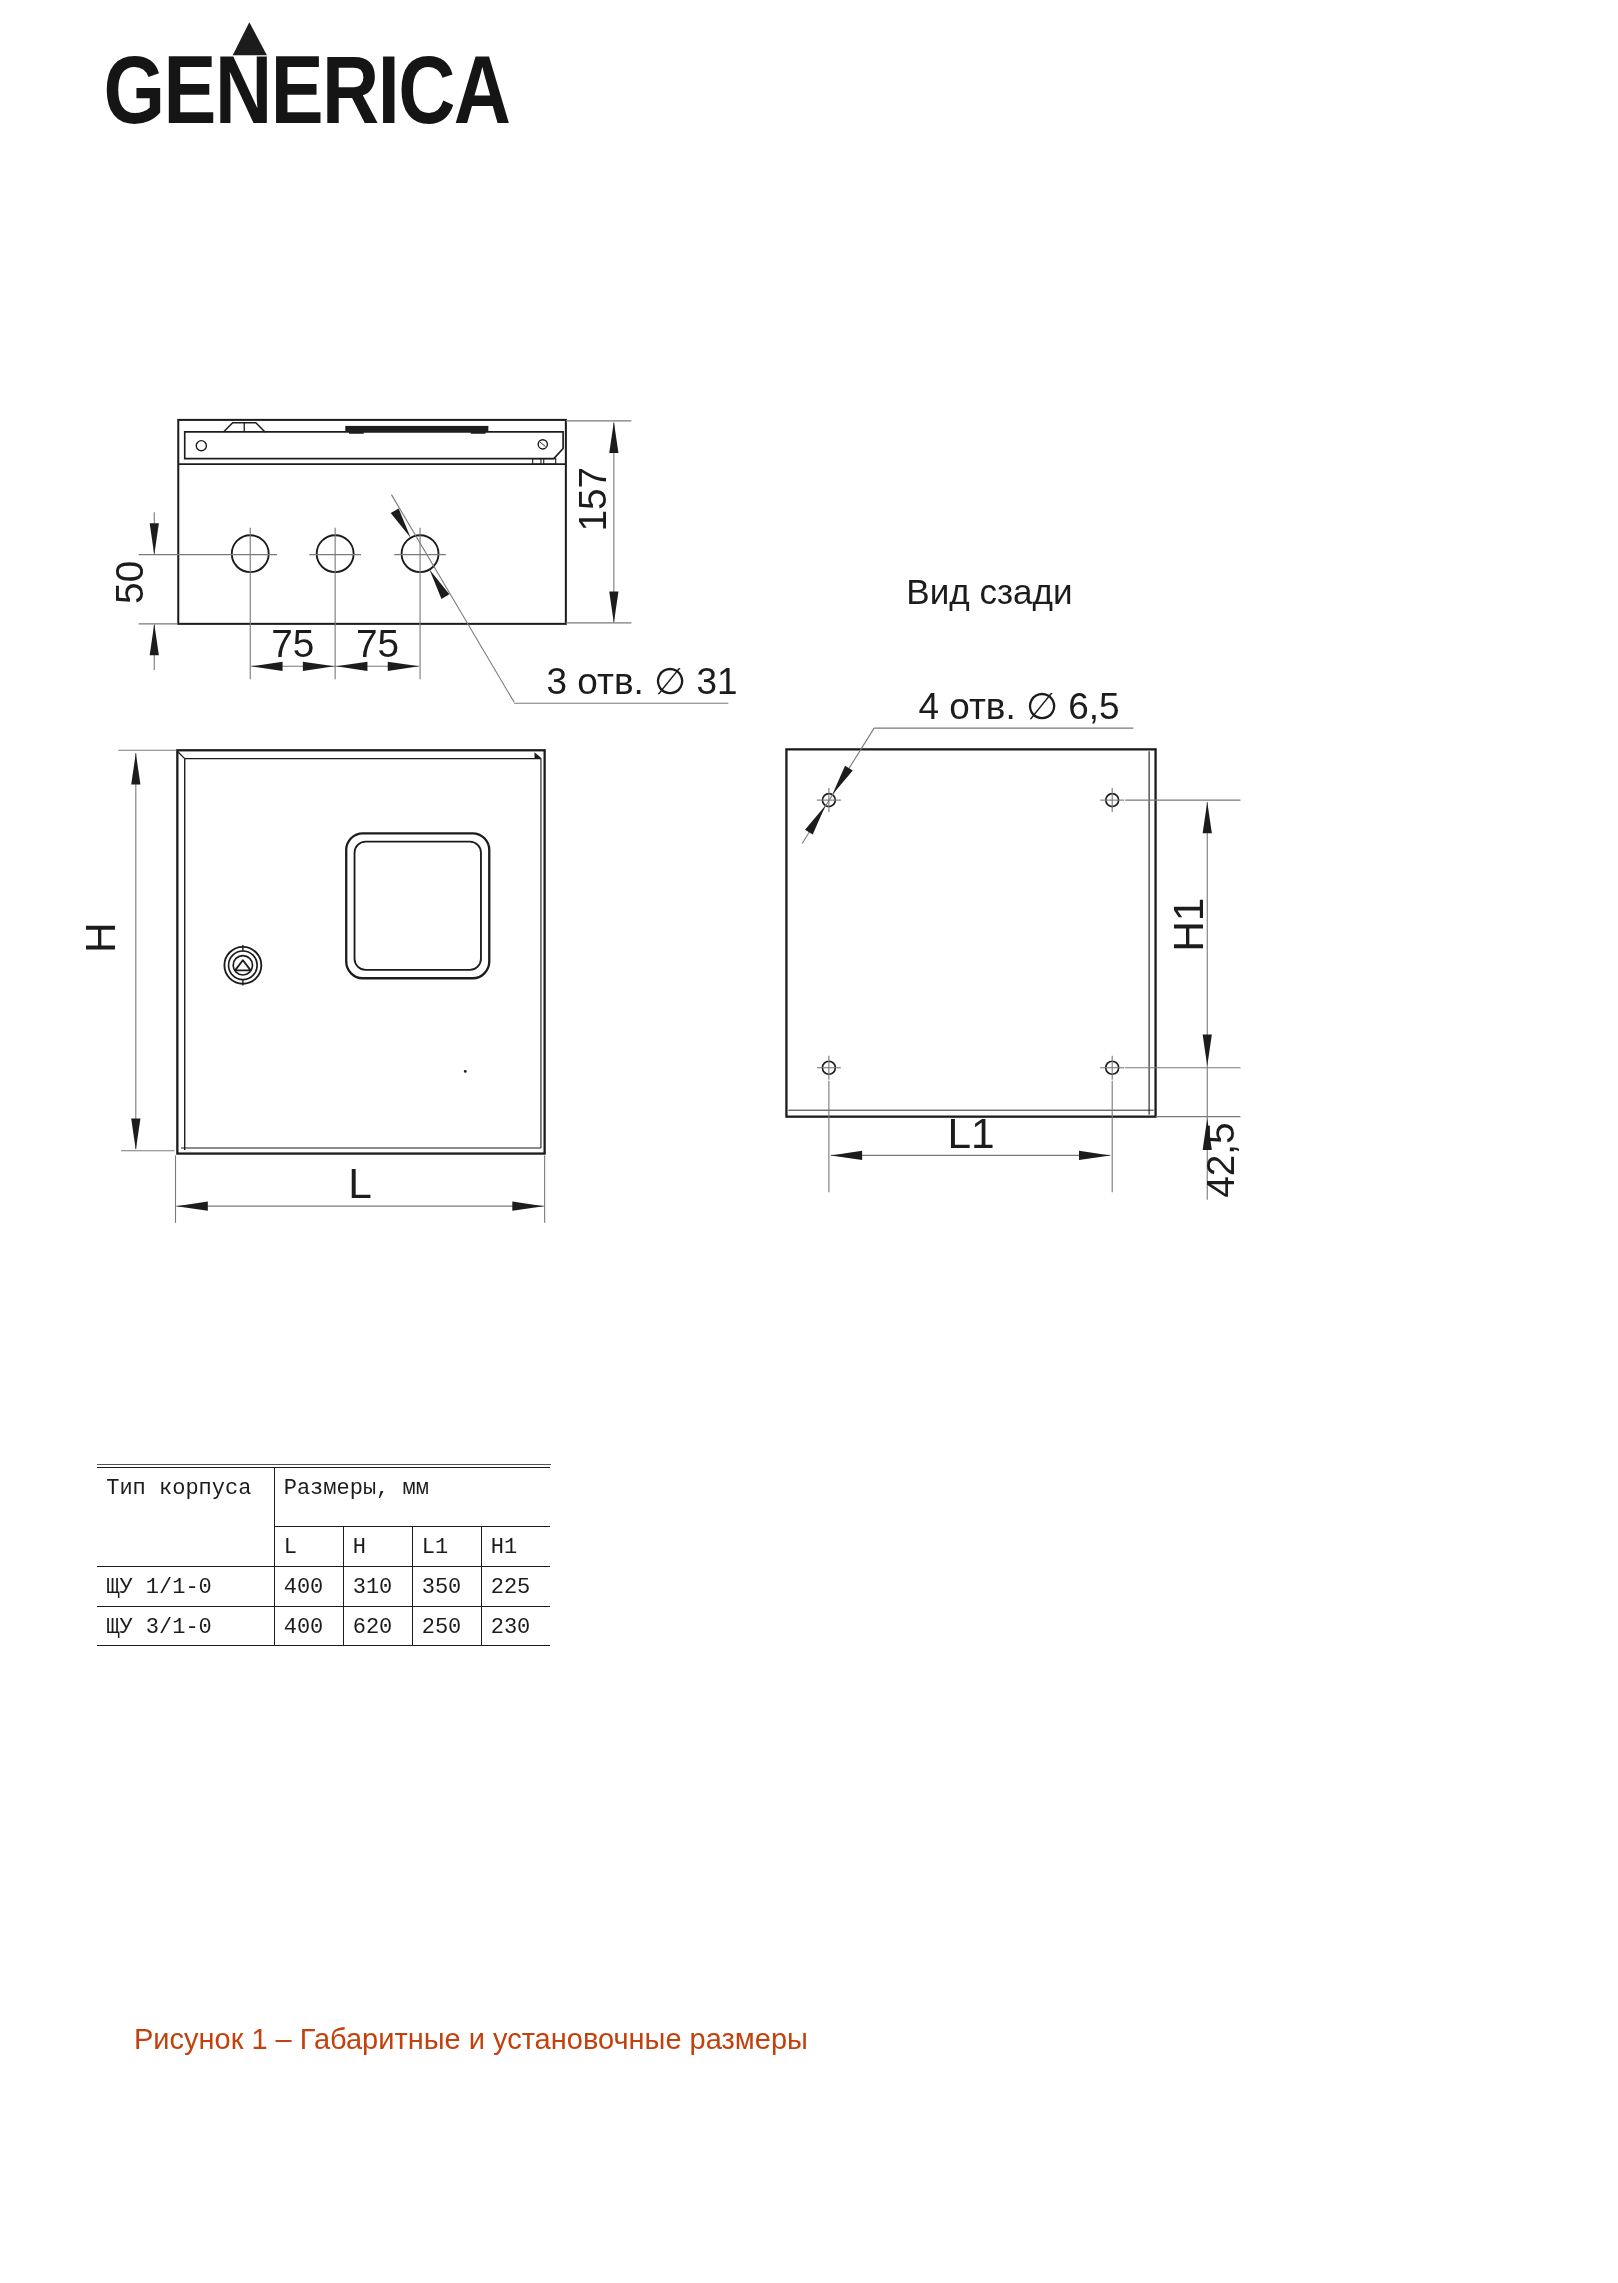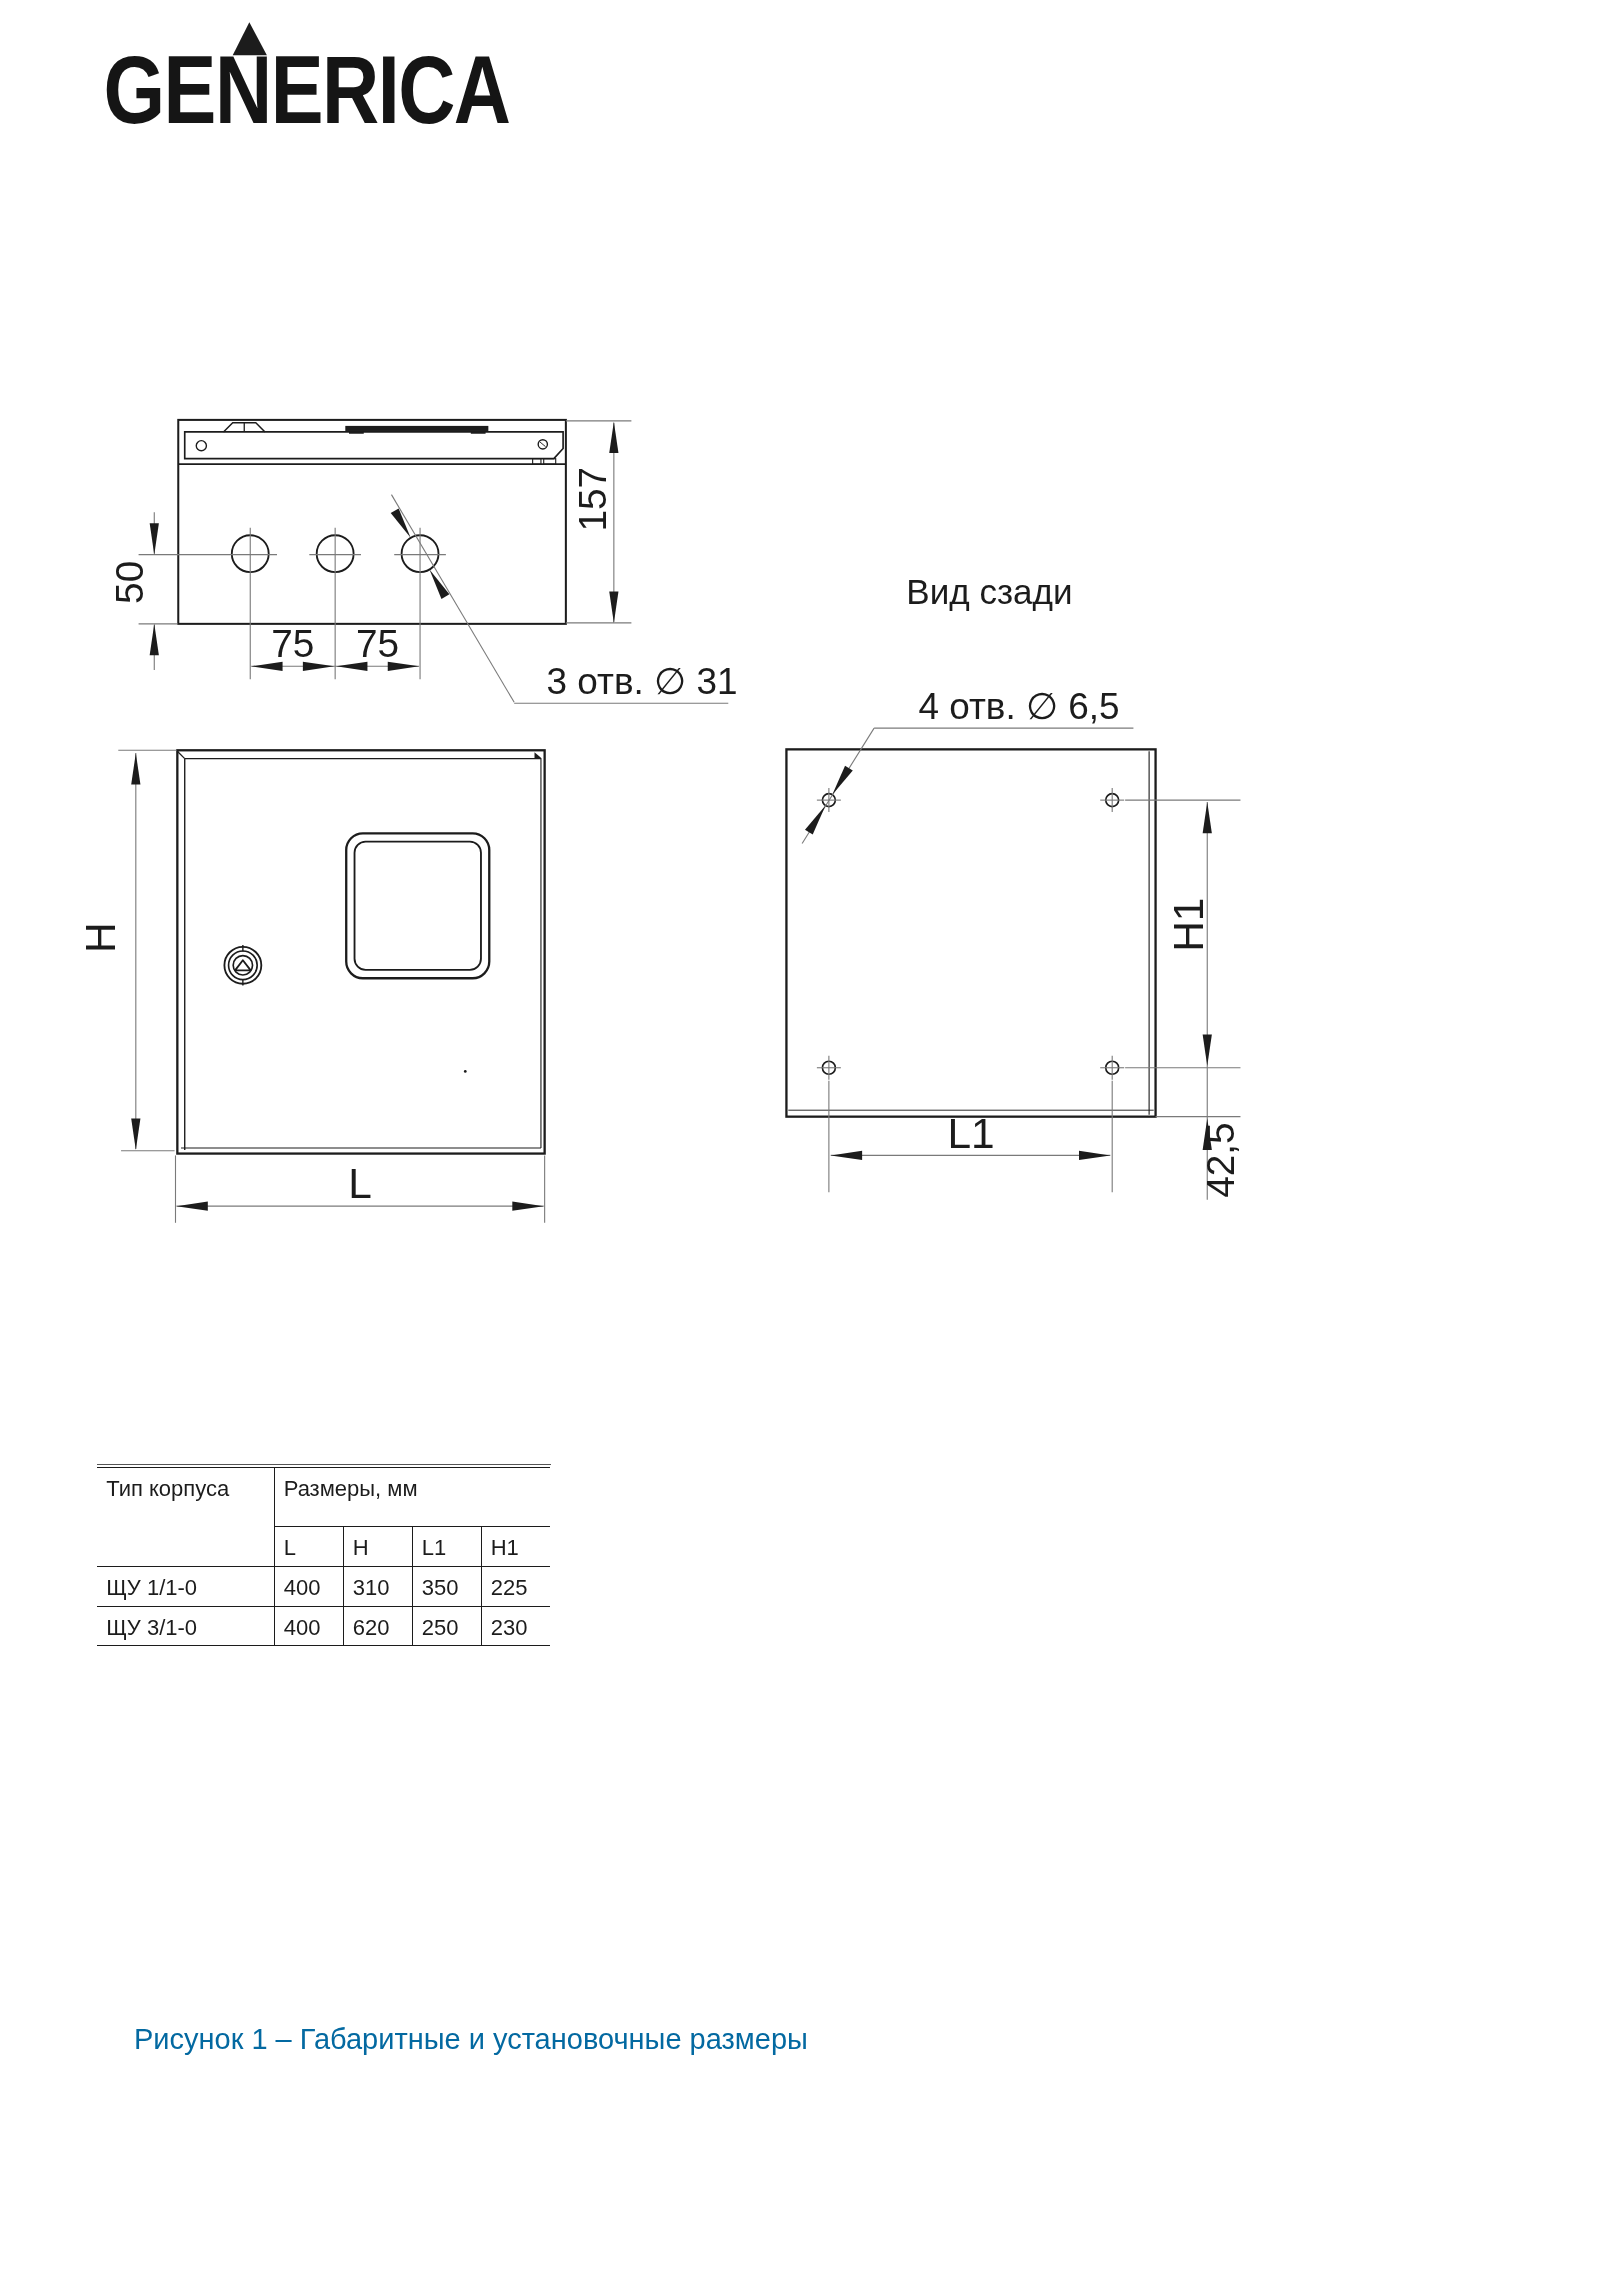--- a/index.html
+++ b/index.html
@@ -18,26 +18,26 @@
   .callout{font-size:40px;fill:#1c1c1c;}
   .view-title{font-size:38px;fill:#1c1c1c;}
   .logo-text{font-size:104px;font-weight:bold;fill:#151515;letter-spacing:-2px;}
   
   .ink{stroke:#1c1c1c;fill:none;}
   .thin{stroke:#7a7a7a;stroke-width:1.2;fill:none;}
   .arr{fill:#1c1c1c;stroke:none;}
   
   #table-topline{position:absolute;left:97px;top:1464px;width:454px;height:0.9px;background:#555;}
   #dims-table-wrap{position:absolute;left:97px;top:1467px;}
-  table.dims{border-collapse:collapse;table-layout:fixed;border-top:1.8px solid #1c1c1c;font-size:22px;color:#1c1c1c;}
+  table.dims{border-collapse:collapse;table-layout:fixed;border-top:1.8px solid #1c1c1c;font-size:22px;color:#1c1c1c;font-family:Liberation Mono, monospace;}
   table.dims td{vertical-align:top;padding:8.3px 3.7px 0 9.2px;}
   .b-r{border-right:0.9px solid #1c1c1c;}
   .b-b1{border-bottom:0.9px solid #1c1c1c;}
   .b-b2{border-bottom:1.8px solid #1c1c1c;}
-  #figure-caption{position:absolute;left:134px;top:2023px;font-size:29px;color:#0369a1;}
+  #figure-caption{position:absolute;left:134px;top:2023px;font-size:29px;color:#c2410c;}
 </style>
 </head>
 <body>
 
 <svg id="drawing-svg" width="1619" height="1292" viewBox="0 0 1754 1400">
 
   <g>
     <text class="logo-text" x="112" y="133" textLength="440" lengthAdjust="spacingAndGlyphs">GENERICA</text>
     <polygon class="arr" points="252,60 270,24 289,60"></polygon>
   </g>

